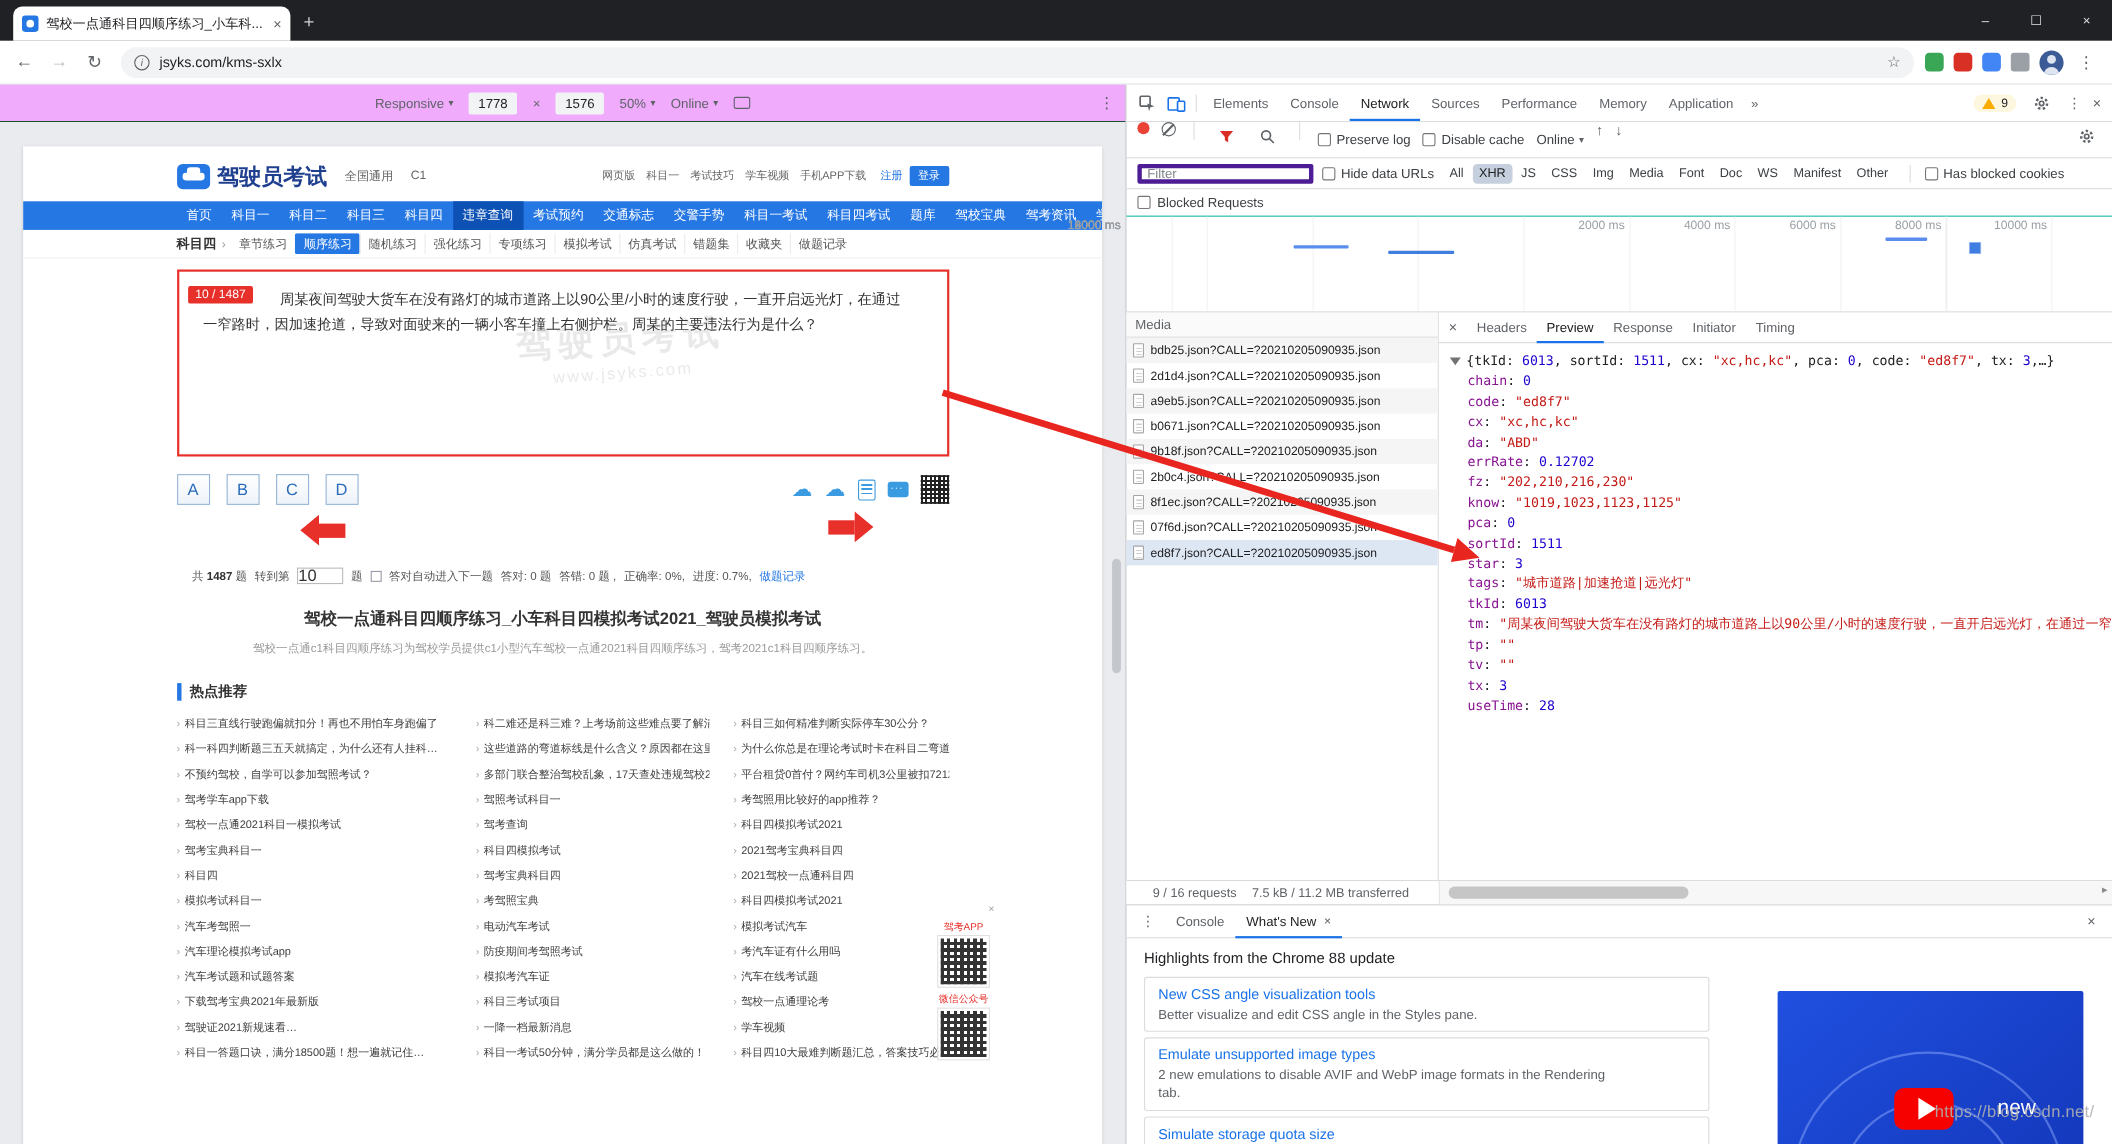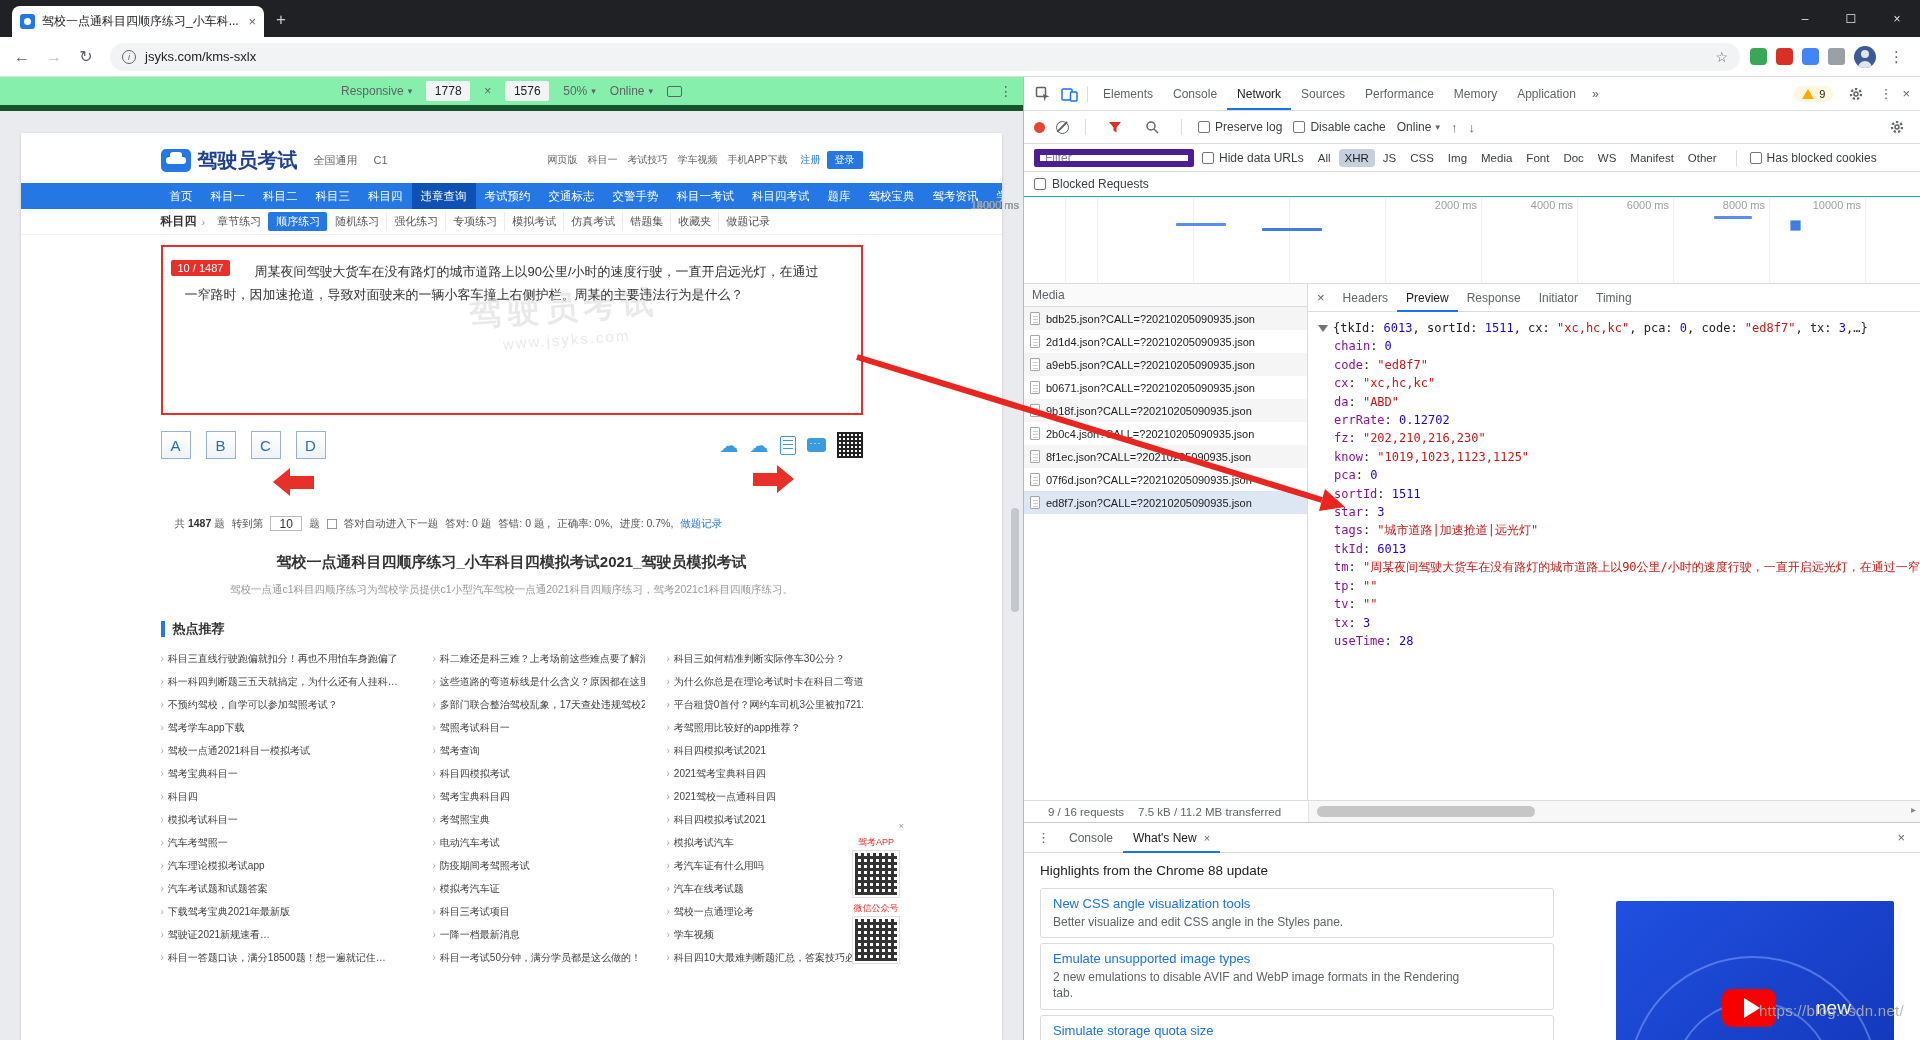--- a/index.html
+++ b/index.html
@@ -31,21 +31,21 @@
 .e3{background:#4285f4}
 .e4{background:#9aa0a6;border-radius:3px}
 .avatar{width:22px;height:22px;border-radius:50%;background:#3c5a96;position:relative;overflow:hidden}
 .avatar::before{content:"";position:absolute;top:4px;left:7px;width:8px;height:8px;border-radius:50%;background:#dfe5f0}
 .avatar::after{content:"";position:absolute;bottom:-2px;left:4px;width:14px;height:9px;border-radius:7px 7px 0 0;background:#dfe5f0}
 .menu-dots{color:#5f6368;font-size:15px;padding:0 4px}
 
 
 .main{display:flex;height:963px}
 .left-pane{width:1023px;display:flex;flex-direction:column}
-.device-bar{height:34px;border-bottom:6px solid #14532d;display:flex;align-items:center;justify-content:center;gap:14px;font-size:12px;color:#5f6368;position:relative;background:#86efac;flex:none}
+.device-bar{height:34px;border-bottom:1px solid #14532d;display:flex;align-items:center;justify-content:center;gap:14px;font-size:12px;color:#5f6368;position:relative;background:#f0abfc;flex:none}
 .dd{display:flex;align-items:center;gap:4px;white-space:nowrap}
 .caret{font-size:9px;color:#5f6368}
 .dim-input{width:44px;height:20px;text-align:center;font-size:12px;color:#202124;background:#f1f3f4;border:none;border-radius:2px;font-family:inherit}
 .rotate-icon{width:15px;height:11px;border:1.5px solid #5f6368;border-radius:2px}
 .devbar-menu{position:absolute;right:10px;color:#5f6368;font-size:14px}
 .viewport{flex:1;background:#e9ebee;position:relative;overflow:hidden}
 .vscroll{position:absolute;right:4px;top:397px;width:8px;height:104px;background:#c4c7cc;border-radius:4px}
 
 
 .page{width:981px;height:907px;margin:22px auto 0;background:#fff;position:relative;overflow:hidden;box-shadow:0 1px 3px rgba(0,0,0,.15)}
@@ -90,21 +90,21 @@
 .qr-mini{width:26px;height:26px;background:repeating-linear-gradient(0deg,#222 0 2px,transparent 2px 4px),repeating-linear-gradient(90deg,#222 0 2px,#fff 2px 4px)}
 .arrows-row{position:relative;height:40px;margin-top:4px}
 .red-arrow{position:absolute;display:flex;align-items:center}
 .red-arrow .stem{width:24px;height:13px;background:#e8302a}
 .red-arrow .head-l{width:0;height:0;border:14px solid transparent;border-left:none;border-right:17px solid #e8302a}
 .red-arrow .head-r{width:0;height:0;border:14px solid transparent;border-right:none;border-left:17px solid #e8302a}
 .arrow-prev{left:112px;top:5px}
 .arrow-next{left:592px;top:2px}
 .stats-row{margin-top:13px;display:flex;align-items:center;gap:7px;font-size:10.5px;color:#555;padding-left:14px;white-space:nowrap}
 .stats-row b{color:#333}
-.goto-input{width:32px;height:15px;border:1px solid #bbb;font-size:12px;text-align:center;color:#333;font-family:inherit}
+.goto-input{width:42px;height:15px;border:1px solid #bbb;font-size:15px;text-align:left;color:#333;font-family:inherit}
 .stats-cb{width:10px;height:10px;border:1px solid #99a;display:inline-block;background:#fff;flex:none}
 .quick-link{color:#2577e3}
 .page-h1{margin-top:22px;text-align:center;font-size:15px;font-weight:bold;color:#333}
 .page-desc{margin-top:11px;text-align:center;font-size:10.5px;color:#999;padding:0 26px}
 .hot-head{margin-top:24px;font-size:13px;font-weight:bold;color:#333;border-left:4px solid #2577e3;padding-left:8px;line-height:1.2}
 .links-grid{margin-top:10px;display:flex;gap:22px}
 .links-grid ul{list-style:none;overflow:hidden}
 .col1{width:250px}.col2{width:212px}.col3{flex:1}
 .links-grid li{font-size:10px;color:#404040;line-height:2.3;white-space:nowrap;overflow:hidden;display:flex;gap:4px}
 .bullet{color:#aaa}
@@ -119,30 +119,30 @@
 .dt-icon{width:26px;height:26px;display:grid;place-items:center;color:#5f6368;flex:none}
 .vsep{width:1px;height:16px;background:#dadce0;margin:0 5px;flex:none}
 .dt-tab{padding:9px 10px 7px;border-bottom:2px solid transparent;color:#5f6368;white-space:nowrap}
 .dt-tab.active{color:#202124;border-color:#1a73e8}
 .dt-more{color:#5f6368;padding:0 6px}
 .dt-right{margin-left:auto;display:flex;align-items:center;gap:10px;padding-right:4px}
 .warn-badge{display:flex;align-items:center;gap:5px;background:#fef7e0;border-radius:10px;padding:2px 8px}
 .warn-tri{width:0;height:0;border-left:6px solid transparent;border-right:6px solid transparent;border-bottom:10px solid #f9ab00}
 .warn-num{font-size:11px;color:#202124}
 .xbtn{color:#5f6368;font-size:13px}
-.net-toolbar{height:33px;display:flex;align-items:center;gap:11px;padding:0 10px;border-bottom:1px solid #dadce0;flex:none}
+.net-toolbar{height:33px;display:flex;gap:11px;padding:0 10px;border-bottom:1px solid #dadce0;flex:none}
 .rec-dot{width:11px;height:11px;border-radius:50%;background:#ea4335;flex:none}
 .clear-icon{width:13px;height:13px;border:1.5px solid #5f6368;border-radius:50%;position:relative;flex:none}
 .clear-icon::after{content:"";position:absolute;left:-2px;top:4.5px;width:14px;height:1.5px;background:#5f6368;transform:rotate(-45deg)}
 .cb-row{display:flex;align-items:center;gap:5px;color:#3c4043;white-space:nowrap}
 .dt-cb{width:12px;height:12px;border:1px solid #767676;border-radius:2px;background:#fff;flex:none}
 .updown{color:#5f6368;font-size:13px}
 .right-gear{margin-left:auto}
 .net-filterbar{height:28px;display:flex;align-items:center;gap:8px;padding:0 10px;border-bottom:1px solid #dadce0;flex:none}
-.filter-input{width:160px;height:18px;border:6px solid #4c1d95;font-size:12px;padding:0 5px;color:#333;border-radius:2px;font-family:inherit}
+.filter-input{width:160px;height:18px;border:4px solid #4c1d95;font-size:12px;padding:0 5px;color:#333;border-radius:2px;font-family:inherit}
 .filter-input::placeholder{color:#80868b}
 .chips{display:flex;align-items:flex-end;gap:2px}
 .chip{padding:3px 6px;border-radius:4px;color:#3c4043;font-size:11.5px;white-space:nowrap}
 .chip.active{background:#c5cfdd;color:#202124}
 .net-blockedbar{height:25px;display:flex;align-items:center;gap:6px;padding:0 10px;border-bottom:1px solid #14b8a6;flex:none;color:#3c4043}
 .net-timeline{height:87px;position:relative;border-bottom:1px solid #dadce0;flex:none;background-image:repeating-linear-gradient(to right,#f0f0f0 0 1px,transparent 1px 96px);background-position:73px 0}
 .tl-label{position:absolute;top:2px;transform:translateX(-100%);padding-right:5px;font-size:11px;color:#9aa0a6;white-space:nowrap}
 .tl-label:nth-of-type(1){left:74px}.tl-label:nth-of-type(2){left:170px}.tl-label:nth-of-type(3){left:266px}
 .tl-label:nth-of-type(4){left:362px}.tl-label:nth-of-type(5){left:458px}.tl-label:nth-of-type(6){left:554px}
 .tl-label:nth-of-type(7){left:650px}.tl-label:nth-of-type(8){left:746px}.tl-label:nth-of-type(9){left:842px}

